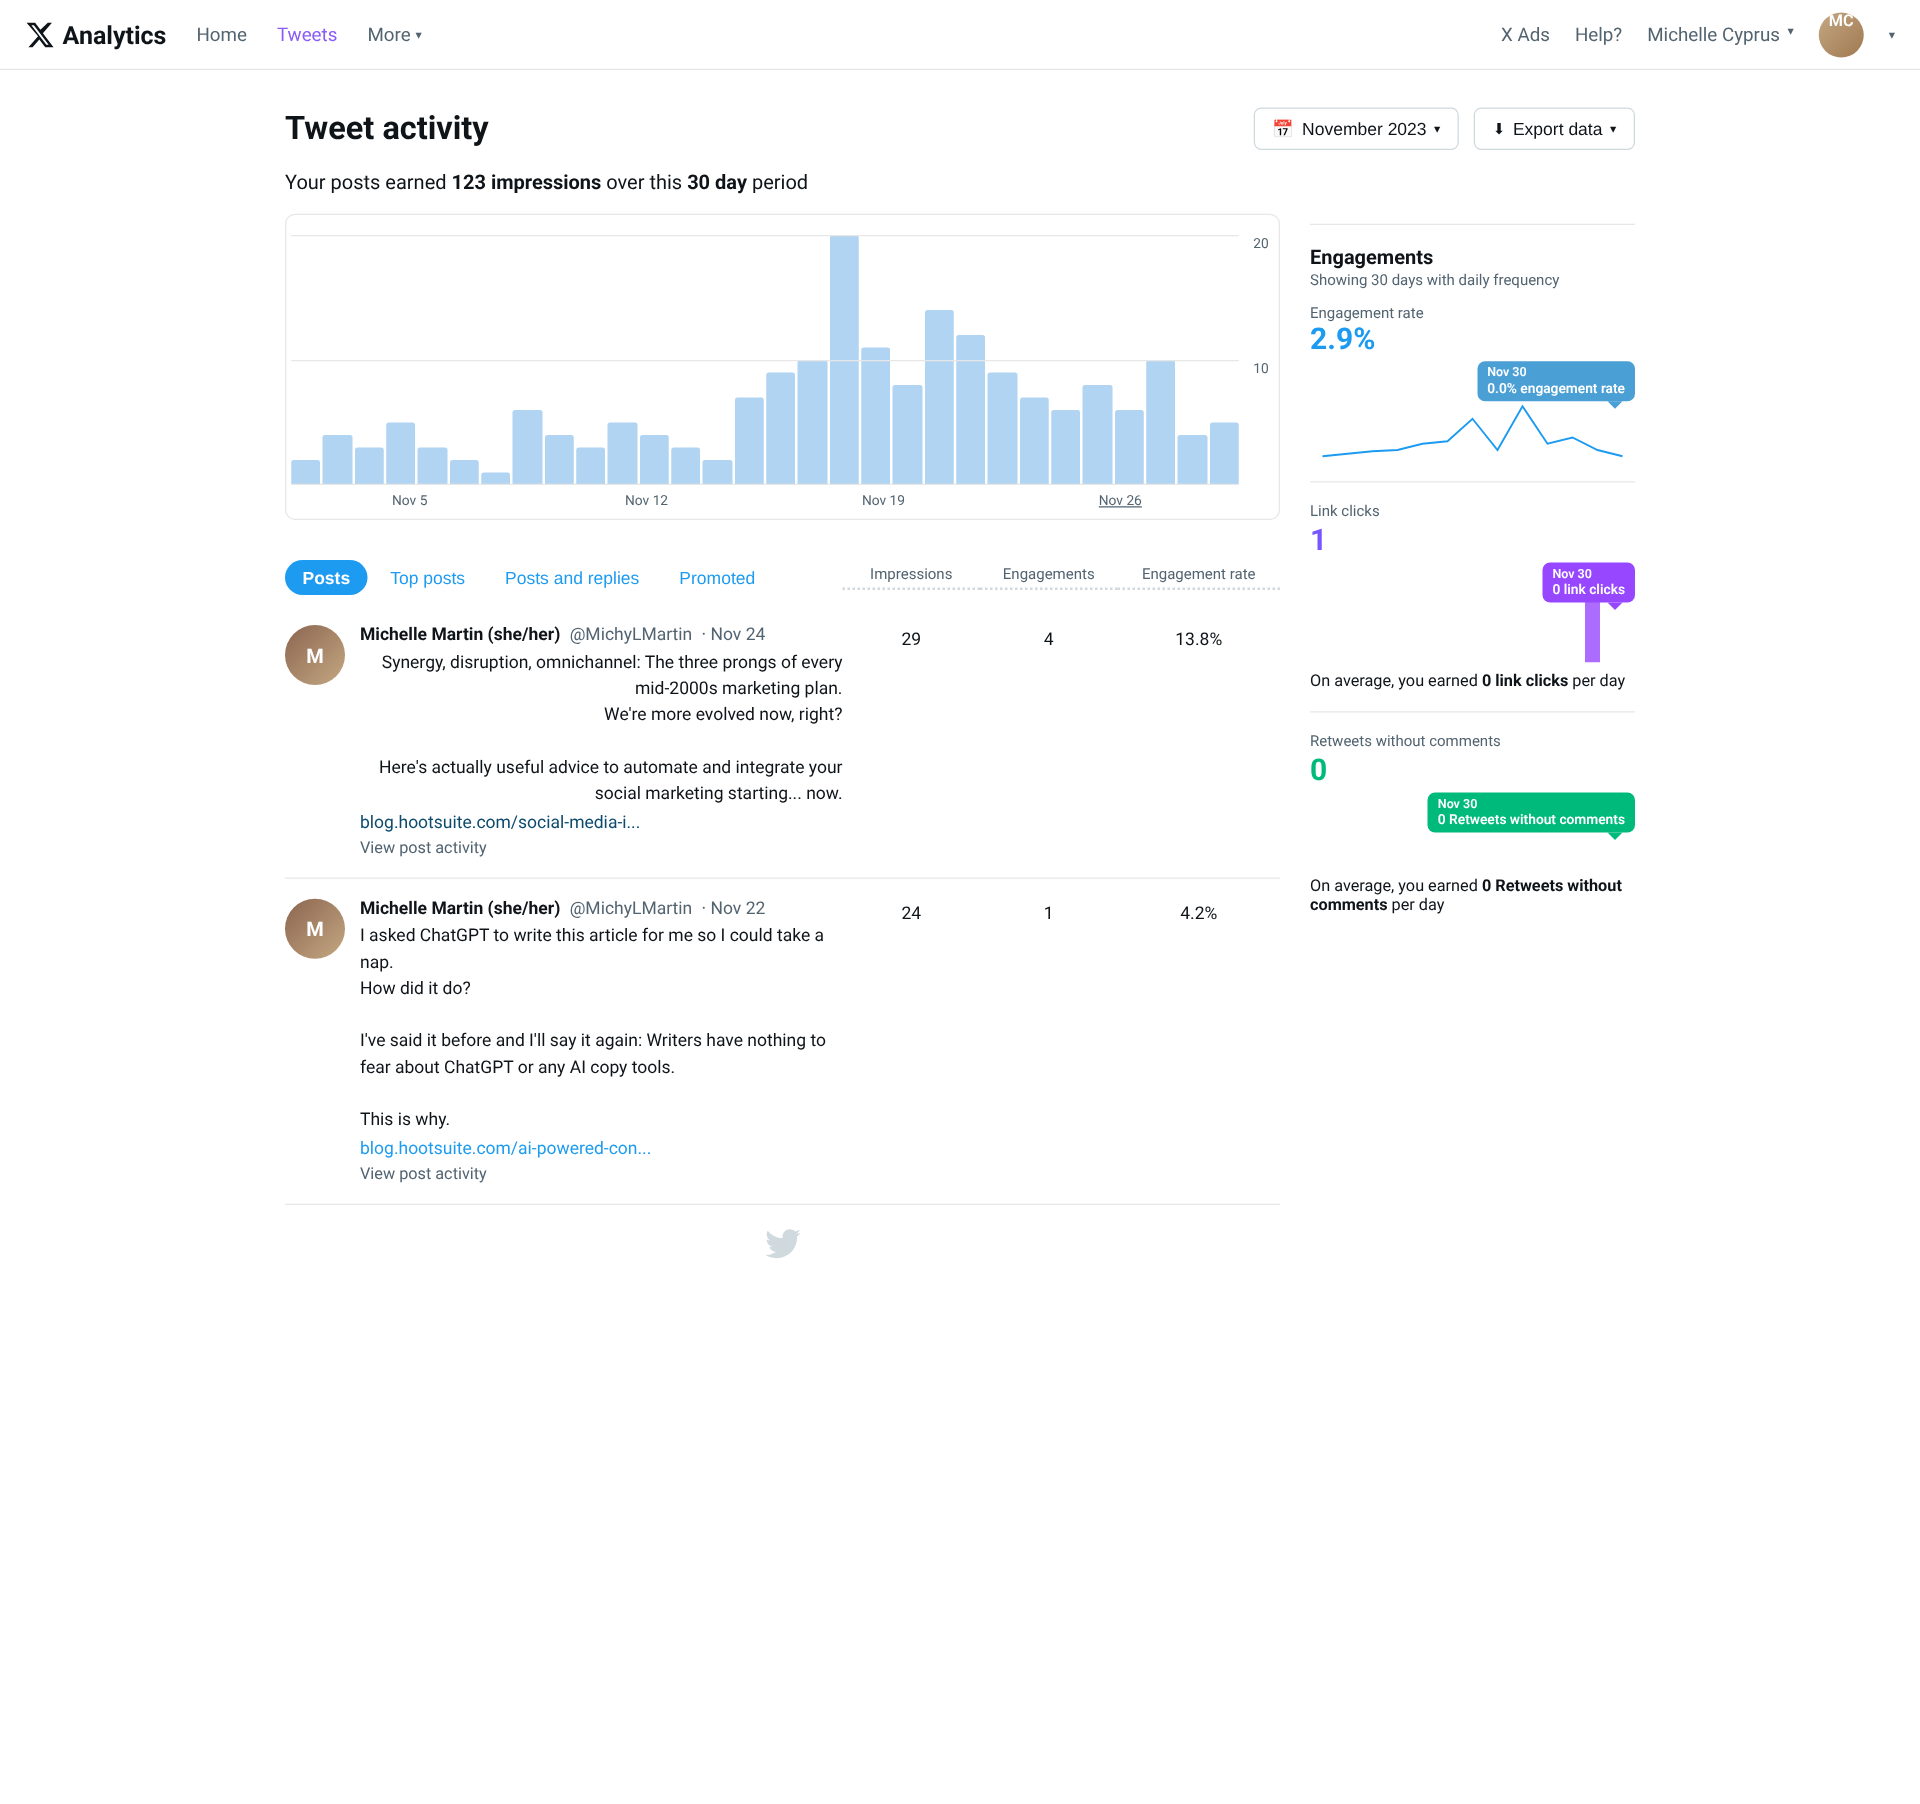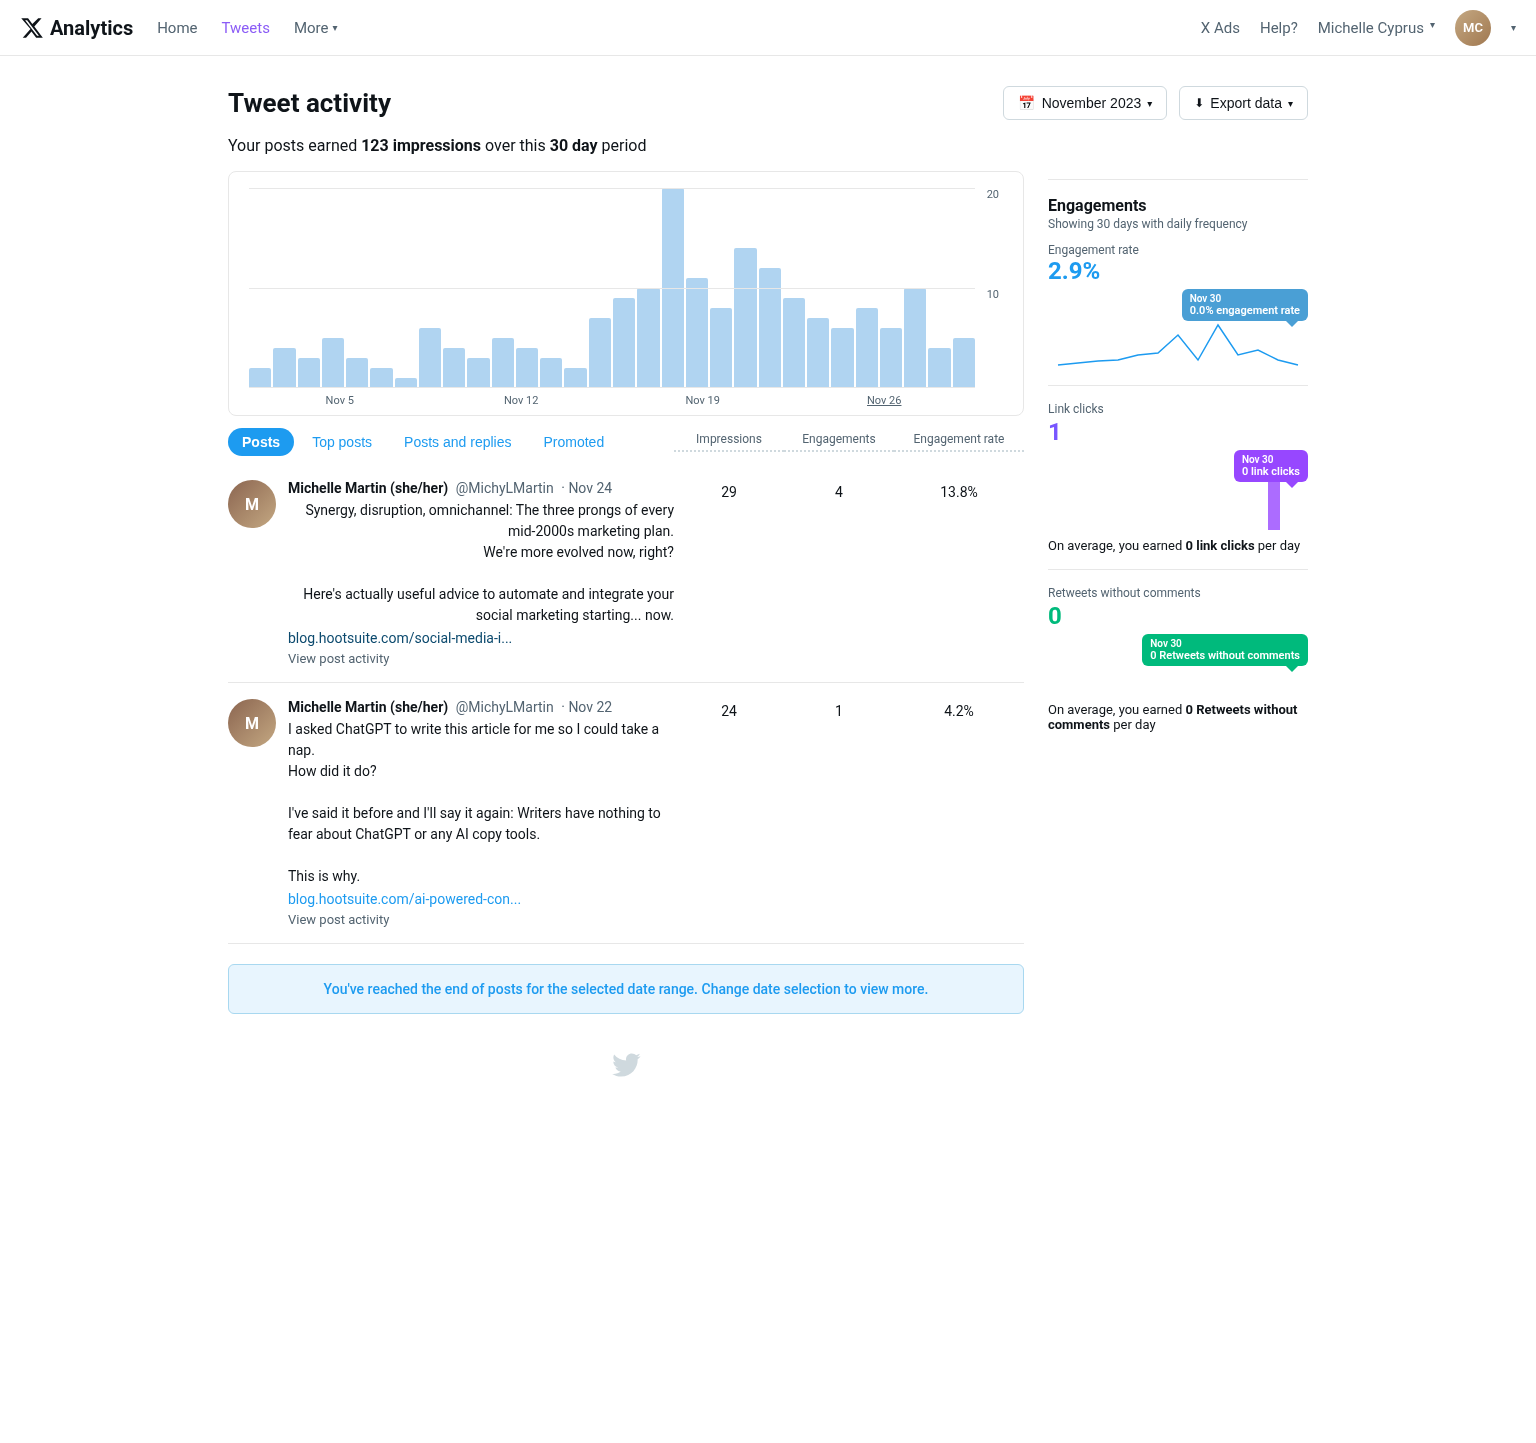--- a/index.html
+++ b/index.html
@@ -23,21 +23,21 @@
       <span style="font-size:10px;">▾</span>
     </div>
   </div>
   <div style="margin-left:auto;display:flex;align-items:center;gap:20px;">
     <a style="color:#536471;text-decoration:none;font-size:15px;cursor:pointer;">X Ads</a>
     <a style="color:#536471;text-decoration:none;font-size:15px;cursor:pointer;">Help?</a>
     <div style="display:flex;align-items:flex-start;gap:6px;cursor:pointer;">
       <span style="color:#536471;font-size:15px;">Michelle Cyprus</span>
       <span style="color:#536471;font-size:10px;">▾</span>
     </div>
-    <div style="width:36px;height:36px;border-radius:50%;background:linear-gradient(135deg,#c4a882,#a07850);overflow:hidden;display:flex;align-items:center;justify-content:center;font-size:13px;color:#fff;font-weight:600;cursor:pointer;">
+    <div style="width:36px;height:36px;border-radius:50%;background:linear-gradient(135deg,#c4a882,#a07850);overflow:hidden;display:flex;justify-content:center;font-size:13px;color:#fff;font-weight:600;cursor:pointer;">
       <span>MC</span>
     </div>
     <span style="color:#536471;font-size:10px;">▾</span>
   </div>
 </nav>
 
 <div style="display:flex;align-items:center;justify-content:space-between;padding:30px 20px 16px;max-width:1120px;margin:0 auto;">
   <h1 style="font-size:26px;font-weight:700;">Tweet activity</h1>
   <div style="display:flex;gap:12px;">
     <button style="border:1px solid #cfd9de;background:#fff;padding:8px 14px;border-radius:6px;font-size:14px;cursor:pointer;display:flex;align-items:center;gap:6px;color:#0f1419;">
@@ -54,21 +54,21 @@
 </div>
 
 <div style="max-width:1120px;margin:0 auto;padding:0 20px 16px;font-size:16px;">
   <span>Your posts earned </span><b>123 impressions</b><span> over this </span><b>30 day</b><span> period</span>
 </div>
 
 <div style="display:flex;gap:24px;max-width:1120px;margin:0 auto;padding:0 20px;">
 
   <div style="flex:1;min-width:0;">
 
-    <div style="border:1px solid #e7e7e7;border-radius:8px;padding:16px 20px 8px;margin-bottom:12px;position:relative;">
+    <div style="border:1px solid #e7e7e7;border-radius:8px;padding:16px 4px 8px;margin-bottom:32px;position:relative;">
       <div style="display:flex;">
         <div style="flex:1;position:relative;">
 
           <div style="position:absolute;right:0;top:0;display:flex;flex-direction:column;justify-content:space-between;height:200px;font-size:11px;color:#536471;text-align:right;z-index:1;padding-right:4px;">
             <span>20</span>
             <span>10</span>
             <span></span>
           </div>
 
           <div id="chart-bars" style="display:flex;align-items:flex-end;height:200px;gap:2px;padding-right:28px;">
@@ -171,23 +171,20 @@
         <a style="color:#1d9bf0;font-size:14px;text-decoration:none;display:block;margin:4px 0;" href="#">blog.hootsuite.com/ai-powered-con...</a>
         <a style="color:#536471;font-size:13px;text-decoration:none;cursor:pointer;" href="#">View post activity</a>
       </div>
       <div style="display:flex;flex-shrink:0;">
         <div style="width:110px;text-align:center;font-size:14px;color:#0f1419;padding-top:4px;">24</div>
         <div style="width:110px;text-align:center;font-size:14px;color:#0f1419;padding-top:4px;">1</div>
         <div style="width:130px;text-align:center;font-size:14px;color:#0f1419;padding-top:4px;">4.2%</div>
       </div>
     </div>
 
-    <div style="background:#e8f5fe;border:1px solid #a8d8f0;border-radius:6px;padding:16px;text-align:center;margin:20px 0;">
-      <span style="font-size:14px;color:#1d9bf0;font-weight:500;">You've reached the end of posts for the selected date range. Change date selection to view more.</span>
-    </div>
 
     <div style="text-align:center;padding:16px;color:#cfd9de;">
       <svg width="30" height="30" viewBox="0 0 24 24" fill="#cfd9de">
         <path d="M23.643 4.937c-.835.37-1.732.62-2.675.733.962-.576 1.7-1.49 2.048-2.578-.9.534-1.897.922-2.958 1.13-.85-.904-2.06-1.47-3.4-1.47-2.572 0-4.658 2.086-4.658 4.66 0 .364.042.718.12 1.06-3.873-.195-7.304-2.05-9.602-4.868-.4.69-.63 1.49-.63 2.342 0 1.616.823 3.043 2.072 3.878-.764-.025-1.482-.234-2.11-.583v.06c0 2.257 1.605 4.14 3.737 4.568-.392.106-.803.162-1.227.162-.3 0-.593-.028-.877-.082.593 1.85 2.313 3.198 4.352 3.234-1.595 1.25-3.604 1.995-5.786 1.995-.376 0-.747-.022-1.112-.065 2.062 1.323 4.51 2.093 7.14 2.093 8.57 0 13.255-7.098 13.255-13.254 0-.2-.005-.402-.014-.602.91-.658 1.7-1.477 2.323-2.41z"></path>
       </svg>
     </div>
 
   </div>
 
   <div style="width:260px;flex-shrink:0;padding-top:8px;">

